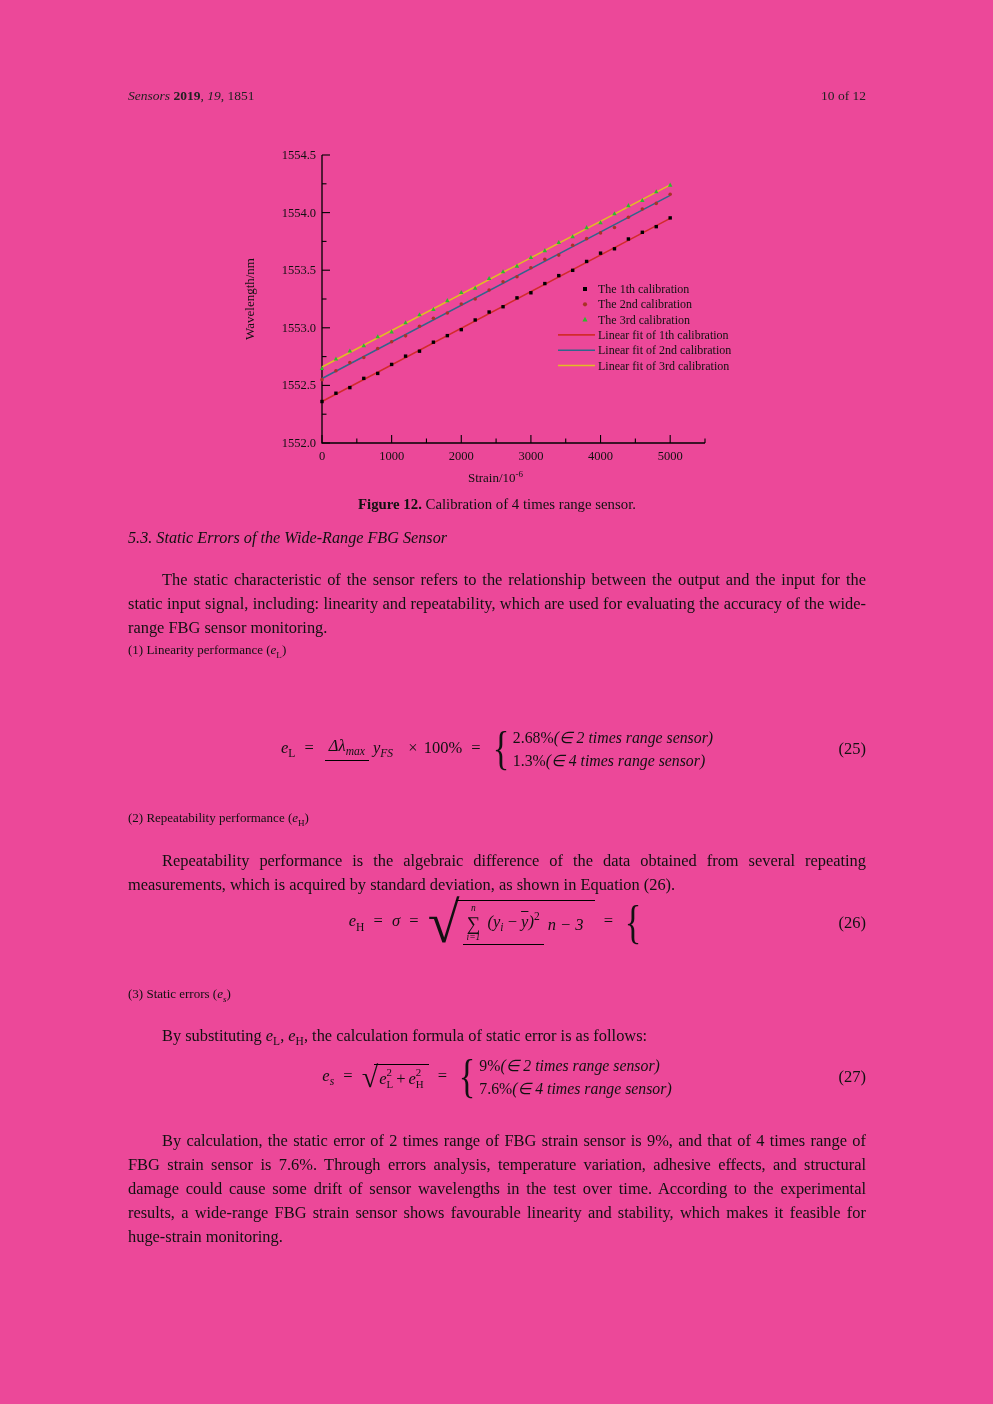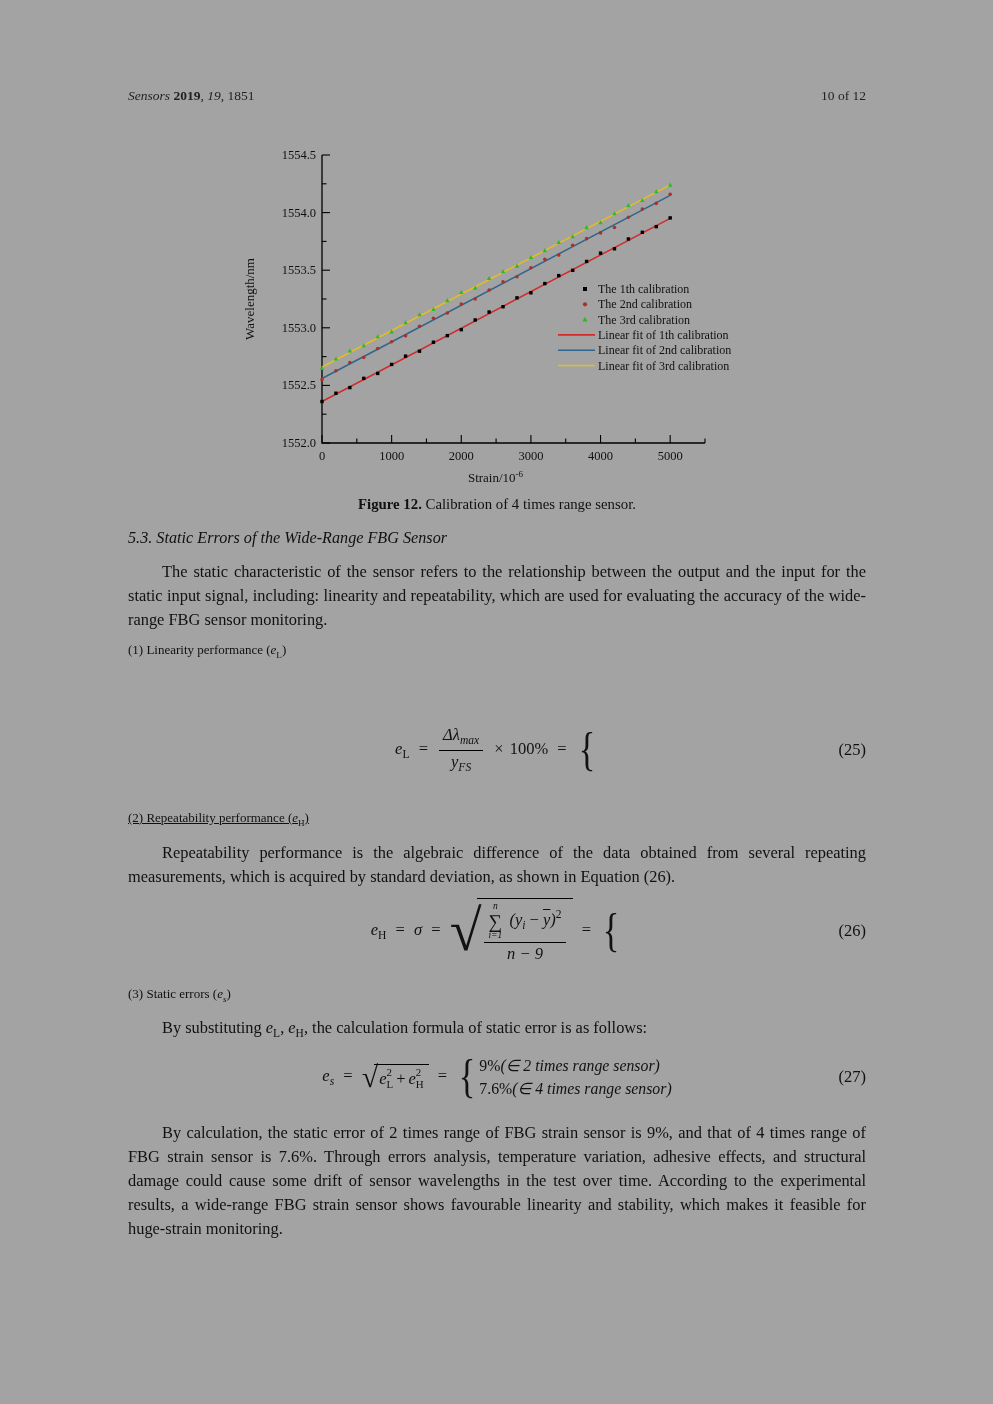--- a/index.html
+++ b/index.html
@@ -1,43 +1,43 @@
 <!DOCTYPE html>
 <html><head>
 <meta charset="utf-8">
 <style>
   html,body { margin:0; padding:0; background:#ffffff; }
   body { font-family:"Liberation Serif", serif; color:#111; }
-  .page { position:relative; width:993px; height:1404px; background:#a3a3a3; overflow:hidden; }
+  .page { position:relative; width:993px; height:1404px; background:#ec4899; overflow:hidden; }
 
   
   .header { position:absolute; left:128px; right:127px; top:88px;
             display:flex; justify-content:space-between; font-size:13.5px; color:#222; }
   .hj { font-style:italic; }
   .hy { font-weight:bold; }
   .hv { font-style:italic; }
 
   
   .figure-wrap { position:absolute; left:240px; top:140px; width:540px; height:352px; }
   .caption { position:absolute; left:128px; width:738px; top:496px; text-align:center; font-size:14.8px; }
   .caption b { font-weight:bold; }
 
   
-  .tb { position:absolute; left:128px; width:738px; font-size:16.4px; line-height:24px; text-align:justify; }
+  .tb { position:absolute; left:128px; width:738px; font-size:16.4px; line-height:24px; text-align:justify;margin-top:8px; }
   .indent { text-indent:34px; }
   .sec-head { position:absolute; left:128px; width:738px; top:529px; font-style:italic; font-size:16.2px; }
   .item { position:absolute; left:128px; width:738px; font-size:13px; }
   .math { font-style:italic; }
   sub, sup { font-size:70%; }
 
   
   .equation { position:absolute; left:128px; width:738px; text-align:center; font-size:16.5px; }
   .equation .eqnum { position:absolute; right:0; top:50%; transform:translateY(-50%); font-style:normal; }
   .op { margin:0 5px; }
-  .frac { display:inline-flex; flex-direction:column; align-items:center; vertical-align:middle; margin:0 2px; line-height:1.15; }
+  .frac { display:inline-flex; flex-direction:row; align-items:center; vertical-align:middle; margin:0 2px; line-height:1.15; }
   .frac .num { padding:0 4px 2px; border-bottom:1.2px solid #000; }
   .frac .den { padding:2px 4px 0; }
   .cases { display:inline-flex; align-items:center; vertical-align:middle; }
   .brace { font-size:46px; line-height:1; font-weight:400; transform:scaleX(.75); margin-right:1px; font-style:normal; }
   .case-col { display:inline-flex; flex-direction:column; gap:4px; text-align:left; font-size:15.8px; }
   .sqrt { display:inline-flex; align-items:center; vertical-align:middle; }
   .rad { font-style:normal; line-height:.85; margin-right:-4px; }
   .rad-big { font-size:58px; }
   .rad-small { font-size:30px; }
   .radicand { border-top:1.4px solid #000; padding:3px 5px 0; display:inline-flex; align-items:center; }
@@ -236,25 +236,29 @@
     <span class="op">=</span>
     <span class="frac">
       <span class="num"><span class="math">Δλ</span><sub class="math">max</sub></span>
       <span class="den"><span class="math">y</span><sub class="math">FS</sub></span>
     </span>
     <span class="op" style="margin-right:2px;">×</span>
     <span>100%</span>
     <span class="op">=</span>
     <span class="cases">
       <span class="brace">{</span>
+      <span class="case-col">
+        <span><span>2.68%</span><span class="math">(∈ 2 times range sensor)</span></span>
+        <span><span>1.3%</span><span class="math">(∈ 4 times range sensor)</span></span>
+      </span>
     </span>
     <span class="eqnum">(25)</span>
   </div>
 
-  <div class="item" style="top:810px;text-decoration:underline;">
+  <div class="item" style="top:810px;">
     <span>(2) Repeatability performance (</span><span class="math">e</span><sub>H</sub><span>)</span>
   </div>
 
   <div class="tb indent" style="top:841px;">Repeatability performance is the algebraic difference of the data obtained from several repeating measurements, which is acquired by standard deviation, as shown in Equation (26).</div>
 
   <div class="equation" style="top:898px;">
     <span class="math">e</span><sub>H</sub>
     <span class="op">=</span>
     <span class="math">σ</span>
     <span class="op">=</span>
@@ -263,21 +267,21 @@
       <span class="radicand">
         <span class="frac">
           <span class="num">
             <span class="sum">
               <span class="lim">n</span>
               <span class="sig">∑</span>
               <span class="lim">i=1</span>
             </span>
             <span class="math">(y</span><sub class="math">i</sub><span> − </span><span class="math bar">y</span><span class="math">)</span><sup>2</sup>
           </span>
-          <span class="den math">n − 9</span>
+          <span class="den math">n − 3</span>
         </span>
       </span>
     </span>
     <span class="op">=</span>
     <span class="cases">
       <span class="brace">{</span>
     </span>
     <span class="eqnum">(26)</span>
   </div>
 

